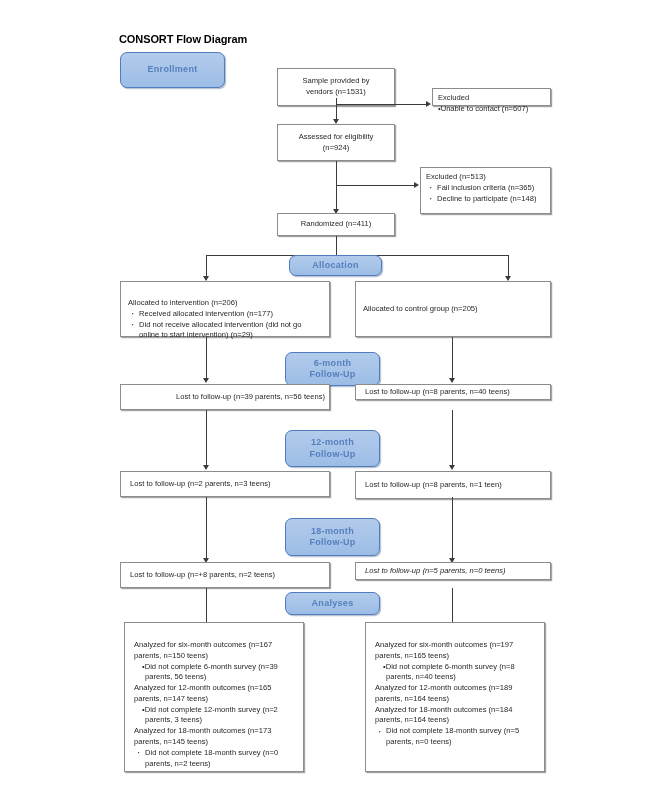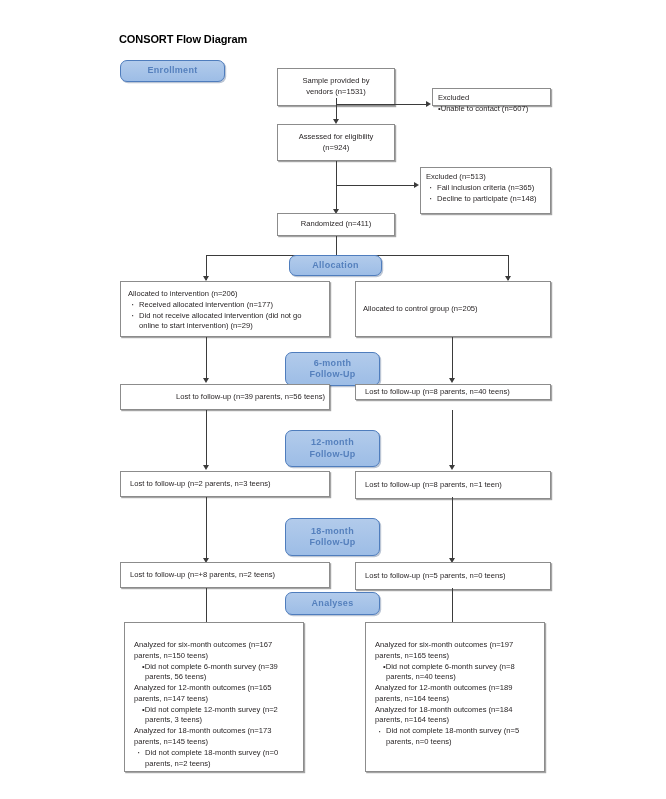--- a/index.html
+++ b/index.html
@@ -118,21 +118,21 @@
     border-left: 5px solid #3b3b3b;
   }
 </style>
 </head>
 <body>
 
 <div id="diagram">
 
   <div class="title">CONSORT Flow Diagram</div>
 
-  <div class="badge" style="left:120px; top:60px; width:105px; height:22px;">
+  <div class="badge" style="left:120px; top:52px; width:105px; height:36px;">
     <span>Enrollment</span>
   </div>
 
   <div class="box center" style="left:277px; top:68px; width:118px; height:38px;">
     <div>
       <p>Sample provided by</p>
       <p>vendors  (n=1531)</p>
     </div>
   </div>
 
@@ -176,21 +176,21 @@
   <div class="hline" style="left:206px; top:255px; width:303px;"></div>
   <div class="vline" style="left:206px; top:255px; height:25px;"></div>
   <div class="vline" style="left:508px; top:255px; height:25px;"></div>
   <div class="arrow-down" style="left:203px; top:276px;"></div>
   <div class="arrow-down" style="left:505px; top:276px;"></div>
 
   <div class="badge" style="left:289px; top:255px; width:93px; height:21px;">
     <span>Allocation</span>
   </div>
 
-  <div class="box" style="left:120px; top:281px; width:210px; height:56px; padding:7px 7px;">
+  <div class="box" style="left:120px; top:281px; width:210px; height:56px; padding:16px 7px;">
     <p>Allocated to intervention  (n=206)</p>
     <ul>
       <li>Received  allocated intervention  (n=177)</li>
       <li>Did not receive allocated intervention (did not go online to start intervention)  (n=29)</li>
     </ul>
   </div>
 
   <div class="box" style="left:355px; top:281px; width:196px; height:56px; padding:7px 7px;">
     <p style="margin-top:15px;">Allocated to control group (n=205)</p>
   </div>
@@ -244,21 +244,21 @@
     <span>
       <span>18-month</span><br>
       <span>Follow-Up</span>
     </span>
   </div>
 
   <div class="box center" style="left:120px; top:562px; width:210px; height:26px; justify-content:flex-start; padding-left:9px;">
     <span>Lost to follow-up  (n=+8 parents, n=2 teens)</span>
   </div>
 
-  <div class="box center" style="left:355px; top:562px; width:196px; height:28px; justify-content:flex-start; padding-left:9px;">
+  <div class="box center" style="left:355px; top:562px; width:196px; height:18px; justify-content:flex-start; padding-left:9px;font-style:italic;">
     <span>Lost to follow-up  (n=5 parents, n=0 teens)</span>
   </div>
 
   <div class="vline" style="left:206px; top:588px; height:49px;"></div>
   <div class="arrow-down" style="left:203px; top:635px;"></div>
   <div class="vline" style="left:452px; top:588px; height:49px;"></div>
   <div class="arrow-down" style="left:449px; top:635px;"></div>
 
   <div class="badge" style="left:285px; top:592px; width:95px; height:23px;">
     <span>Analyses</span>

